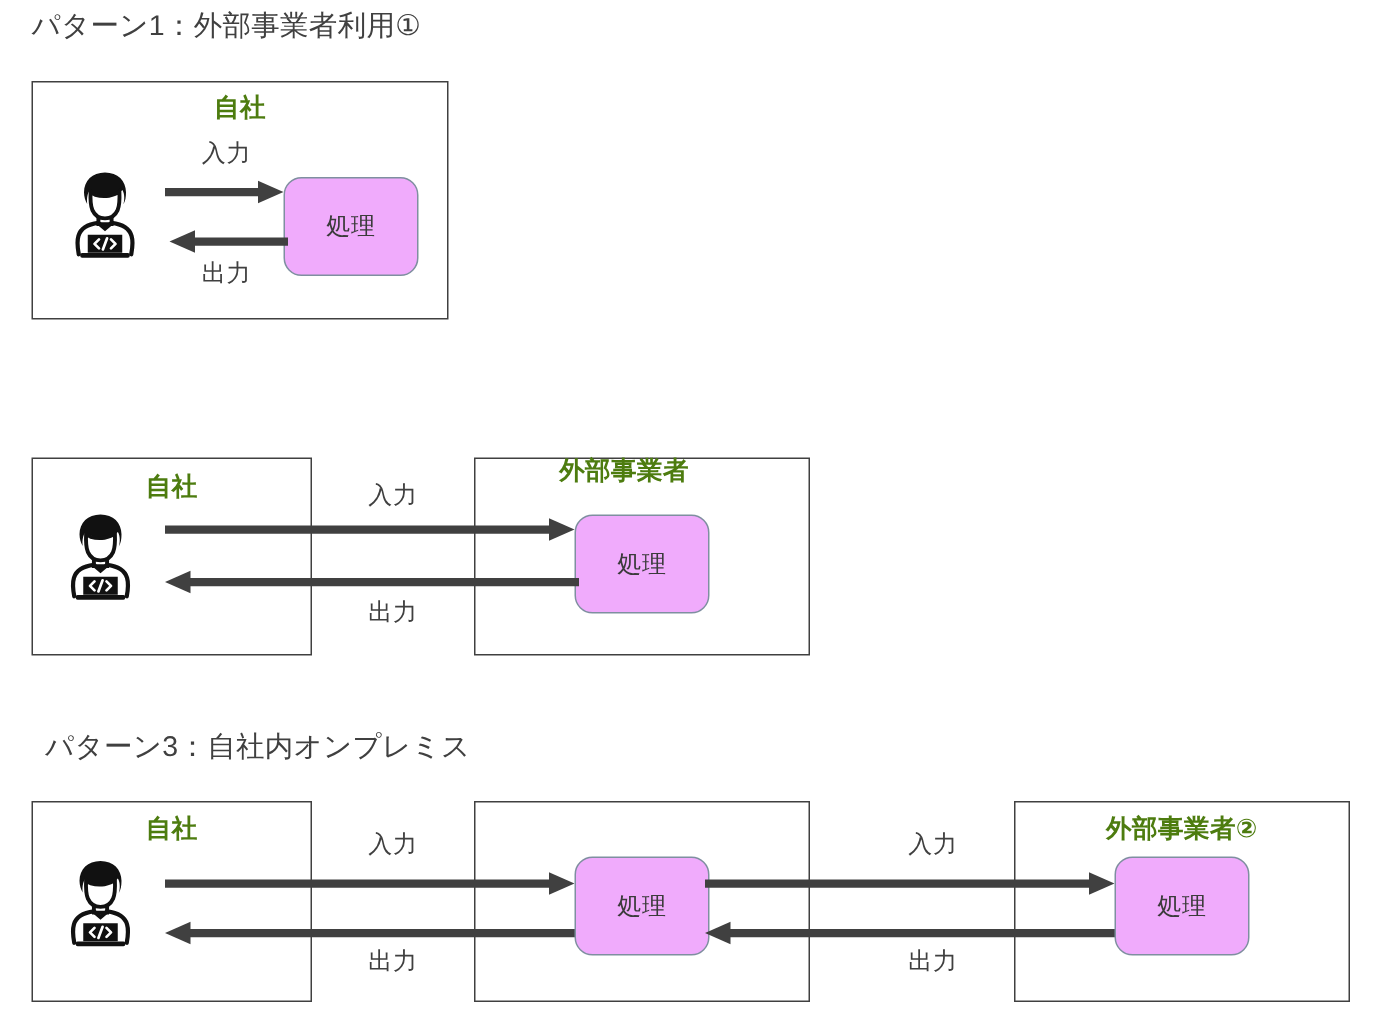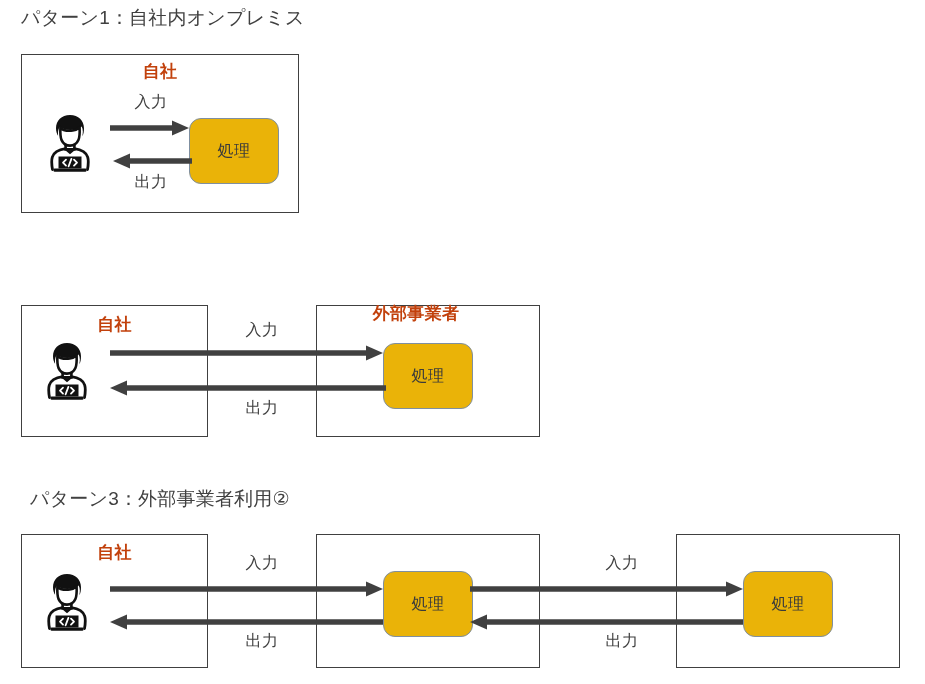--- a/index.html
+++ b/index.html
@@ -37,30 +37,30 @@
   .org-box {
     box-sizing: border-box;
     border: 1.3px solid #404040;
     background: transparent;
   }
 
   
   .org-label {
     font-size: 17px;
     font-weight: bold;
-    color: #c2410c;
+    color: #4d7c0f;
     white-space: nowrap;
     text-align: center;
     letter-spacing: 0.3px;
   }
 
   
   .process-box {
     box-sizing: border-box;
-    background: #eab308;
+    background: #f0abfc;
     border: 1.3px solid #7f8fa0;
     border-radius: 12px;
     display: flex;
     align-items: center;
     justify-content: center;
   }
   .process-label {
     font-size: 16px;
     color: #3b3b3b;
     white-space: nowrap;
@@ -80,21 +80,21 @@
   }
 
   
   .person-icon { display: block; }
 </style>
 </head>
 <body>
 
 <div class="canvas">
 
-  <div class="abs pattern-heading" style="left:21px; top:5px;">パターン1：自社内オンプレミス</div>
+  <div class="abs pattern-heading" style="left:21px; top:5px;">パターン1：外部事業者利用①</div>
 
   <div class="abs org-box" style="left:21px; top:54px; width:278px; height:159px;"></div>
 
   <div class="abs org-label" style="left:21px; top:60px; width:278px;">自社</div>
 
   <div class="abs" style="left:43px; top:112px;">
     <svg class="person-icon" width="54" height="62" viewBox="0 0 54 62" aria-hidden="true">
 
       <path d="M27 3 C18.5 3 13 8.6 13 16.2 C13 19.3 13.9 22 15.2 24.1
                C15.2 24.1 14.2 18.6 16.8 14.8 C20.4 17.8 26.6 19.1 33.6 17.3
@@ -185,21 +185,21 @@
   <div class="abs flow-label" style="left:212px; top:320px; width:100px;">入力</div>
 
   <div class="abs" style="left:105px; top:378px;">
     <svg class="arrow-svg" width="281" height="20" viewBox="0 0 281 20">
       <line x1="20" y1="10" x2="281" y2="10" stroke="#404040" stroke-width="5.5"></line>
       <polygon points="22,2.5 5,10 22,17.5" fill="#404040"></polygon>
     </svg>
   </div>
   <div class="abs flow-label" style="left:212px; top:398px; width:100px;">出力</div>
 
-  <div class="abs pattern-heading" style="left:30px; top:486px;">パターン3：外部事業者利用②</div>
+  <div class="abs pattern-heading" style="left:30px; top:486px;">パターン3：自社内オンプレミス</div>
 
   <div class="abs org-box" style="left:21px; top:534px; width:187px; height:134px;"></div>
   <div class="abs org-label" style="left:21px; top:541px; width:187px;">自社</div>
 
   <div class="abs" style="left:40px; top:571px;">
     <svg class="person-icon" width="54" height="62" viewBox="0 0 54 62" aria-hidden="true">
       <path d="M27 3 C18.5 3 13 8.6 13 16.2 C13 19.3 13.9 22 15.2 24.1
                C15.2 24.1 14.2 18.6 16.8 14.8 C20.4 17.8 26.6 19.1 33.6 17.3
                C36.8 16.5 38.6 14.6 38.6 14.6 C40.3 17.4 40 22 39.2 24.3
                C40.6 22.2 41 19.3 41 16.2 C41 8.6 35.5 3 27 3 Z" fill="#111111"></path>
@@ -216,20 +216,21 @@
         <polyline points="23,47.6 20,50.6 23,53.6"></polyline>
         <polyline points="31,47.6 34,50.6 31,53.6"></polyline>
         <line x1="28.4" y1="46.9" x2="25.6" y2="54.3"></line>
       </g>
     </svg>
   </div>
 
   <div class="abs org-box" style="left:316px; top:534px; width:224px; height:134px;"></div>
 
   <div class="abs org-box" style="left:676px; top:534px; width:224px; height:134px;"></div>
+  <div class="abs org-label" style="left:676px; top:541px; width:224px;">外部事業者②</div>
 
   <div class="abs" style="left:110px; top:579px;">
     <svg class="arrow-svg" width="276" height="20" viewBox="0 0 276 20">
       <line x1="0" y1="10" x2="258" y2="10" stroke="#404040" stroke-width="5.5"></line>
       <polygon points="256,2.5 273,10 256,17.5" fill="#404040"></polygon>
     </svg>
   </div>
   <div class="abs flow-label" style="left:212px; top:553px; width:100px;">入力</div>
 
   <div class="abs" style="left:105px; top:612px;">

